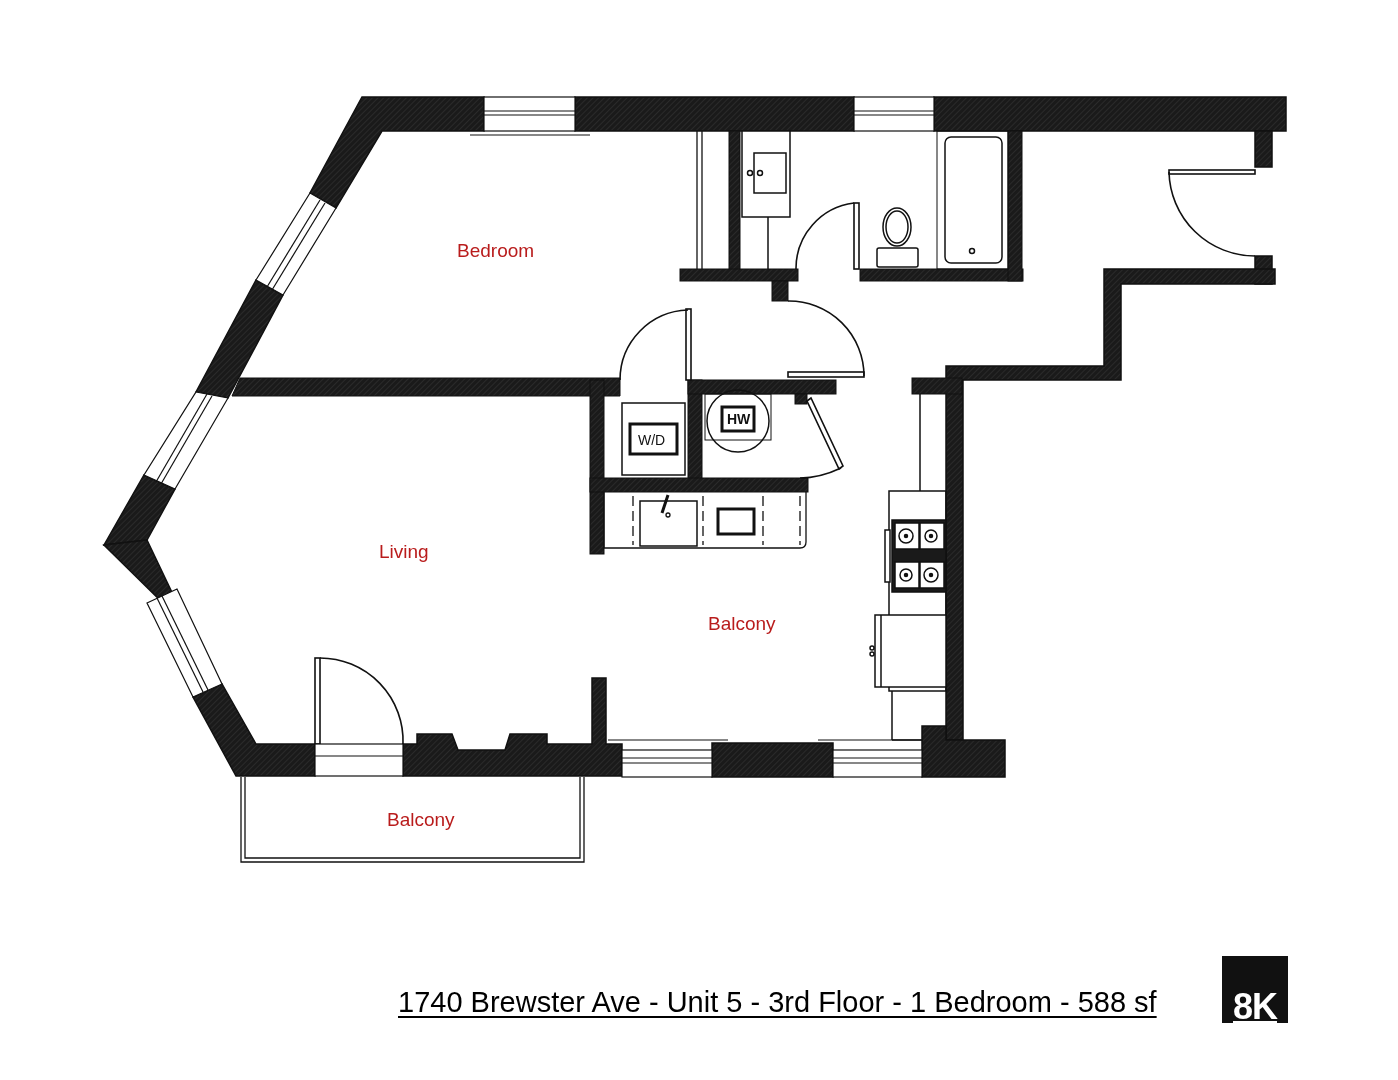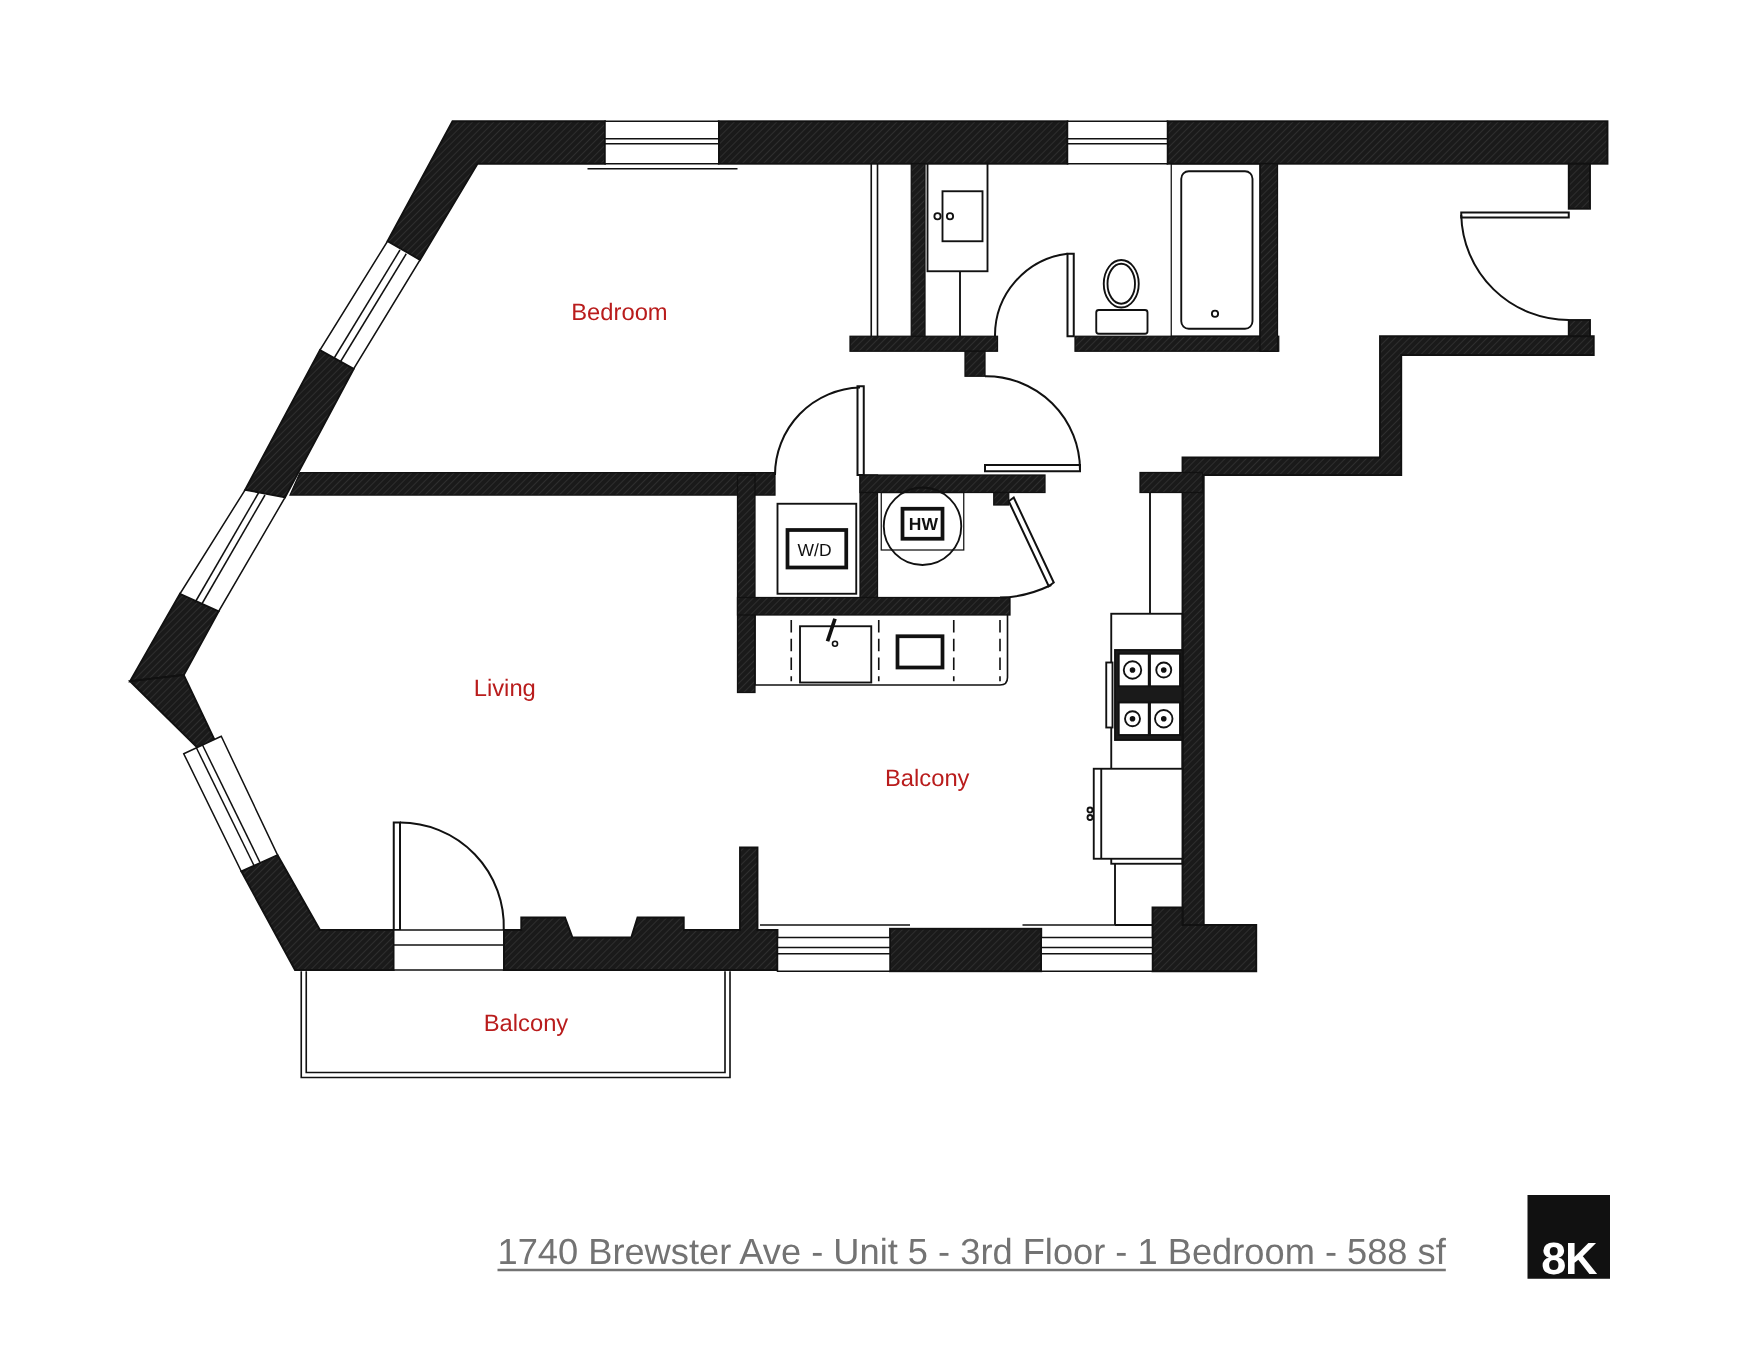--- a/index.html
+++ b/index.html
@@ -1,20 +1,20 @@
 <!DOCTYPE html>
 <html><head>
   <meta charset="utf-8">
   <style>
     html, body { margin: 0; padding: 0; background: #ffffff; }
     body { width: 1398px; height: 1080px; position: relative; overflow: hidden; font-family: "Liberation Sans", sans-serif; }
     #plan { position: absolute; left: 0; top: 0; }
     .room-label { position: absolute; font-family: "Liberation Sans", sans-serif; font-size: 19px; color: #b91c1c; white-space: nowrap; }
-    .caption { position: absolute; left: 398px; top: 986px; font-family: "Liberation Sans", sans-serif; font-size: 29px; color: #737373; text-decoration: underline; text-decoration-thickness: 2px; text-underline-offset: 4px; white-space: nowrap; }
-    .logo { position: absolute; left: 1222px; top: 956px; width: 66px; height: 67px; background: #111; color: #fff; font-family: "Liberation Sans", sans-serif; font-weight: bold; font-size: 36px; line-height: 1; display: flex; align-items: flex-end; justify-content: center; padding-bottom: 0; box-sizing: border-box; letter-spacing: -1px; }
+    .caption { position: absolute; left: 398px; top: 986px; font-family: "Liberation Sans", sans-serif; font-size: 29px; color: #000000; text-decoration: underline; text-decoration-thickness: 2px; text-underline-offset: 4px; white-space: nowrap; }
+    .logo { position: absolute; left: 1222px; top: 956px; width: 66px; height: 67px; background: #111; color: #fff; font-family: "Liberation Sans", sans-serif; font-weight: bold; font-size: 36px; line-height: 1; display: flex; align-items: flex-end; justify-content: center; padding-bottom: 0; box-sizing: border-box; letter-spacing: -1px; text-decoration: underline; }
     .logo span { display: block; margin-bottom: -2px; }
     .appl-label { font-family: "Liberation Sans", sans-serif; font-size: 14px; fill: #111; }
     .appl-label-b { font-family: "Liberation Sans", sans-serif; font-size: 14px; font-weight: bold; fill: #111; }
   </style>
 </head>
 <body>
 
 <svg id="plan" width="1398" height="1080" viewBox="0 0 1398 1080" xmlns="http://www.w3.org/2000/svg">
   <defs>
     <pattern id="hatch" patternUnits="userSpaceOnUse" width="4" height="4" patternTransform="rotate(45)">

